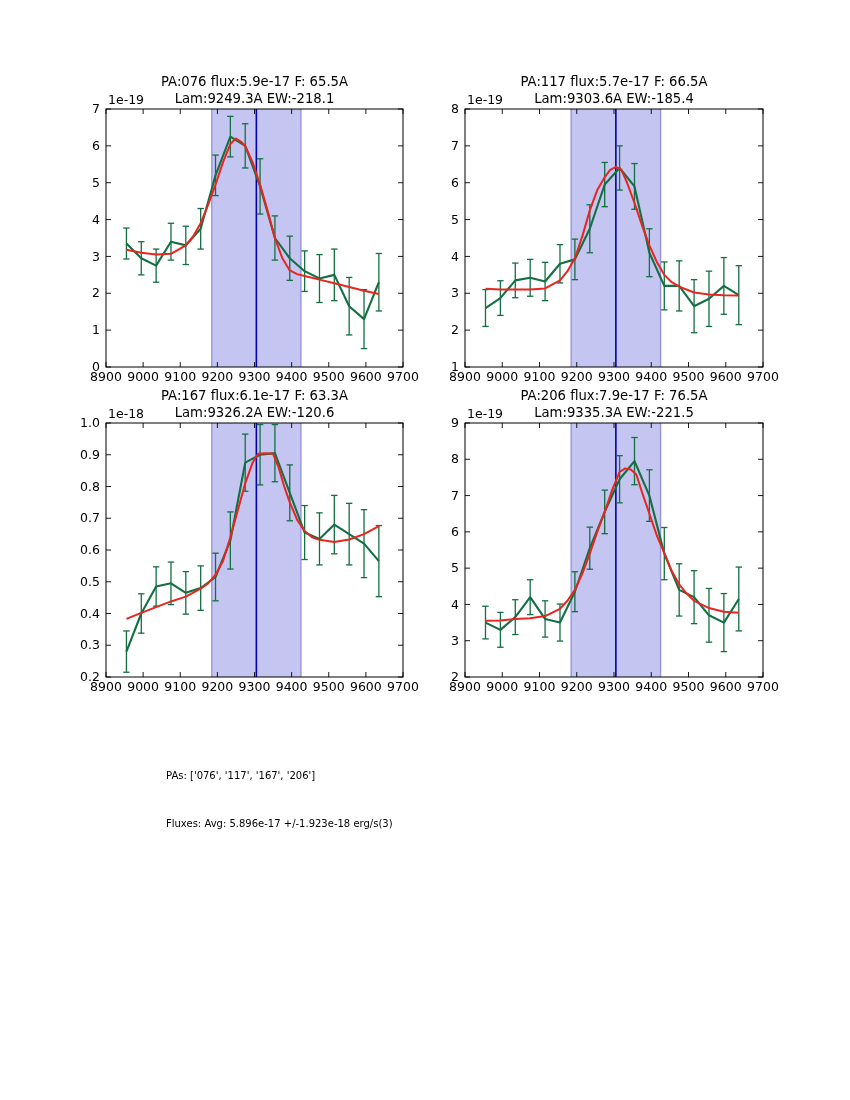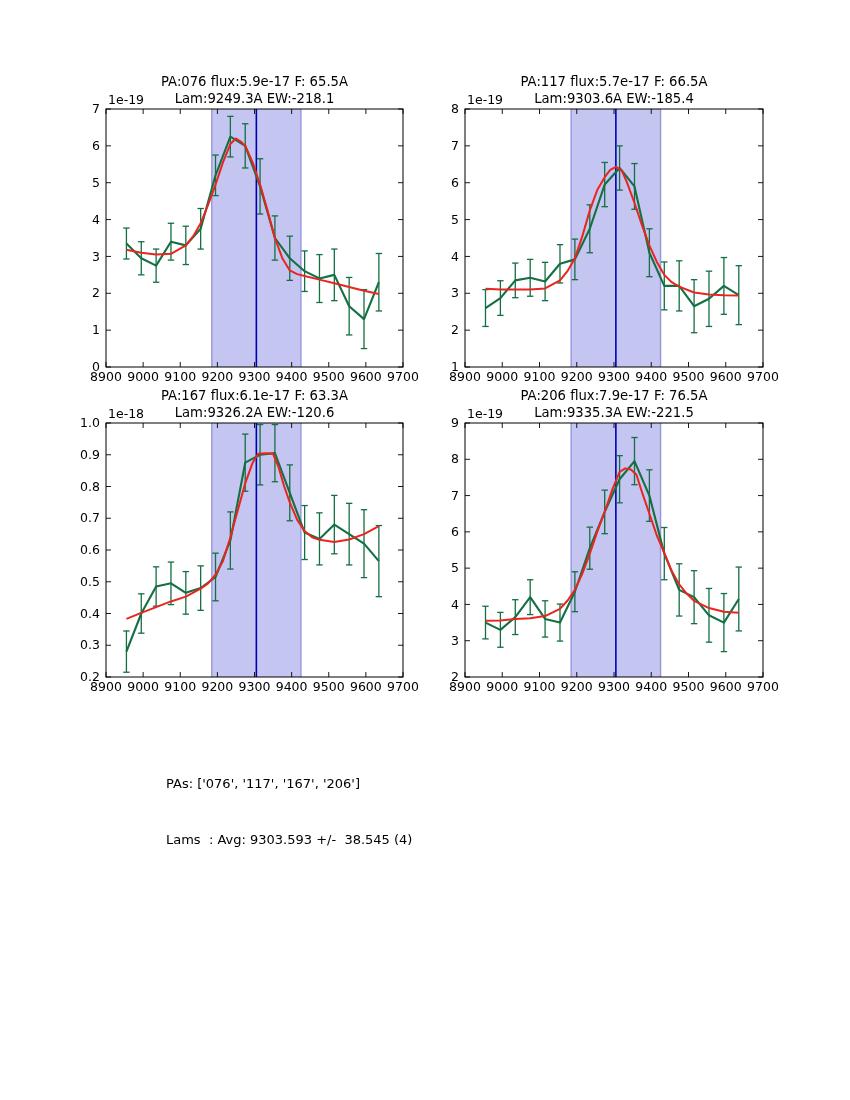--- a/index.html
+++ b/index.html
@@ -1,21 +1,21 @@
 <!DOCTYPE html>
 <html><head>
 <meta charset="utf-8">
 <style>
   html,body{margin:0;padding:0;background:#ffffff;}
   body{width:850px;height:1100px;position:relative;font-family:"DejaVu Sans",sans-serif;}
   #figure{position:absolute;left:0;top:0;}
   svg text{font-family:"DejaVu Sans",sans-serif;fill:#000;}
   svg text.title{font-size:13.2px;text-anchor:middle;}
   svg text.offset{font-size:12.5px;text-anchor:start;}
-  .summary{position:absolute;left:166px;top:741px;font-size:13px;color:#000;white-space:pre;}
+  .summary{position:absolute;left:166px;top:741px;font-size:10px;color:#000;white-space:pre;}
   .summary div{height:26px;line-height:26px;}
 </style>
 </head>
 <body>
 
 <div id="figure">
   <svg width="850" height="1100">
     <g>
       <g>
           <rect x="211.80625" y="109" width="89.1" height="258" fill="#c5c5f2"></rect>
@@ -516,15 +516,15 @@
           </g>
         </g>
       <text class="title" x="614" y="400">PA:206 flux:7.9e-17 F: 76.5A</text>
       <text class="title" x="614" y="417">Lam:9335.3A EW:-221.5</text>
       <text class="offset" x="467" y="418">1e-19</text>
     </g>
   </svg>
 
   <div class="summary">
     <div>PAs: ['076', '117', '167', '206']</div>
-    <div>Lams  : Avg: 9303.593 +/-  38.545 (4)</div>
+    <div>Fluxes: Avg: 5.896e-17 +/-1.923e-18 erg/s(3)</div>
   </div>
 </div>
 
 </body></html>

